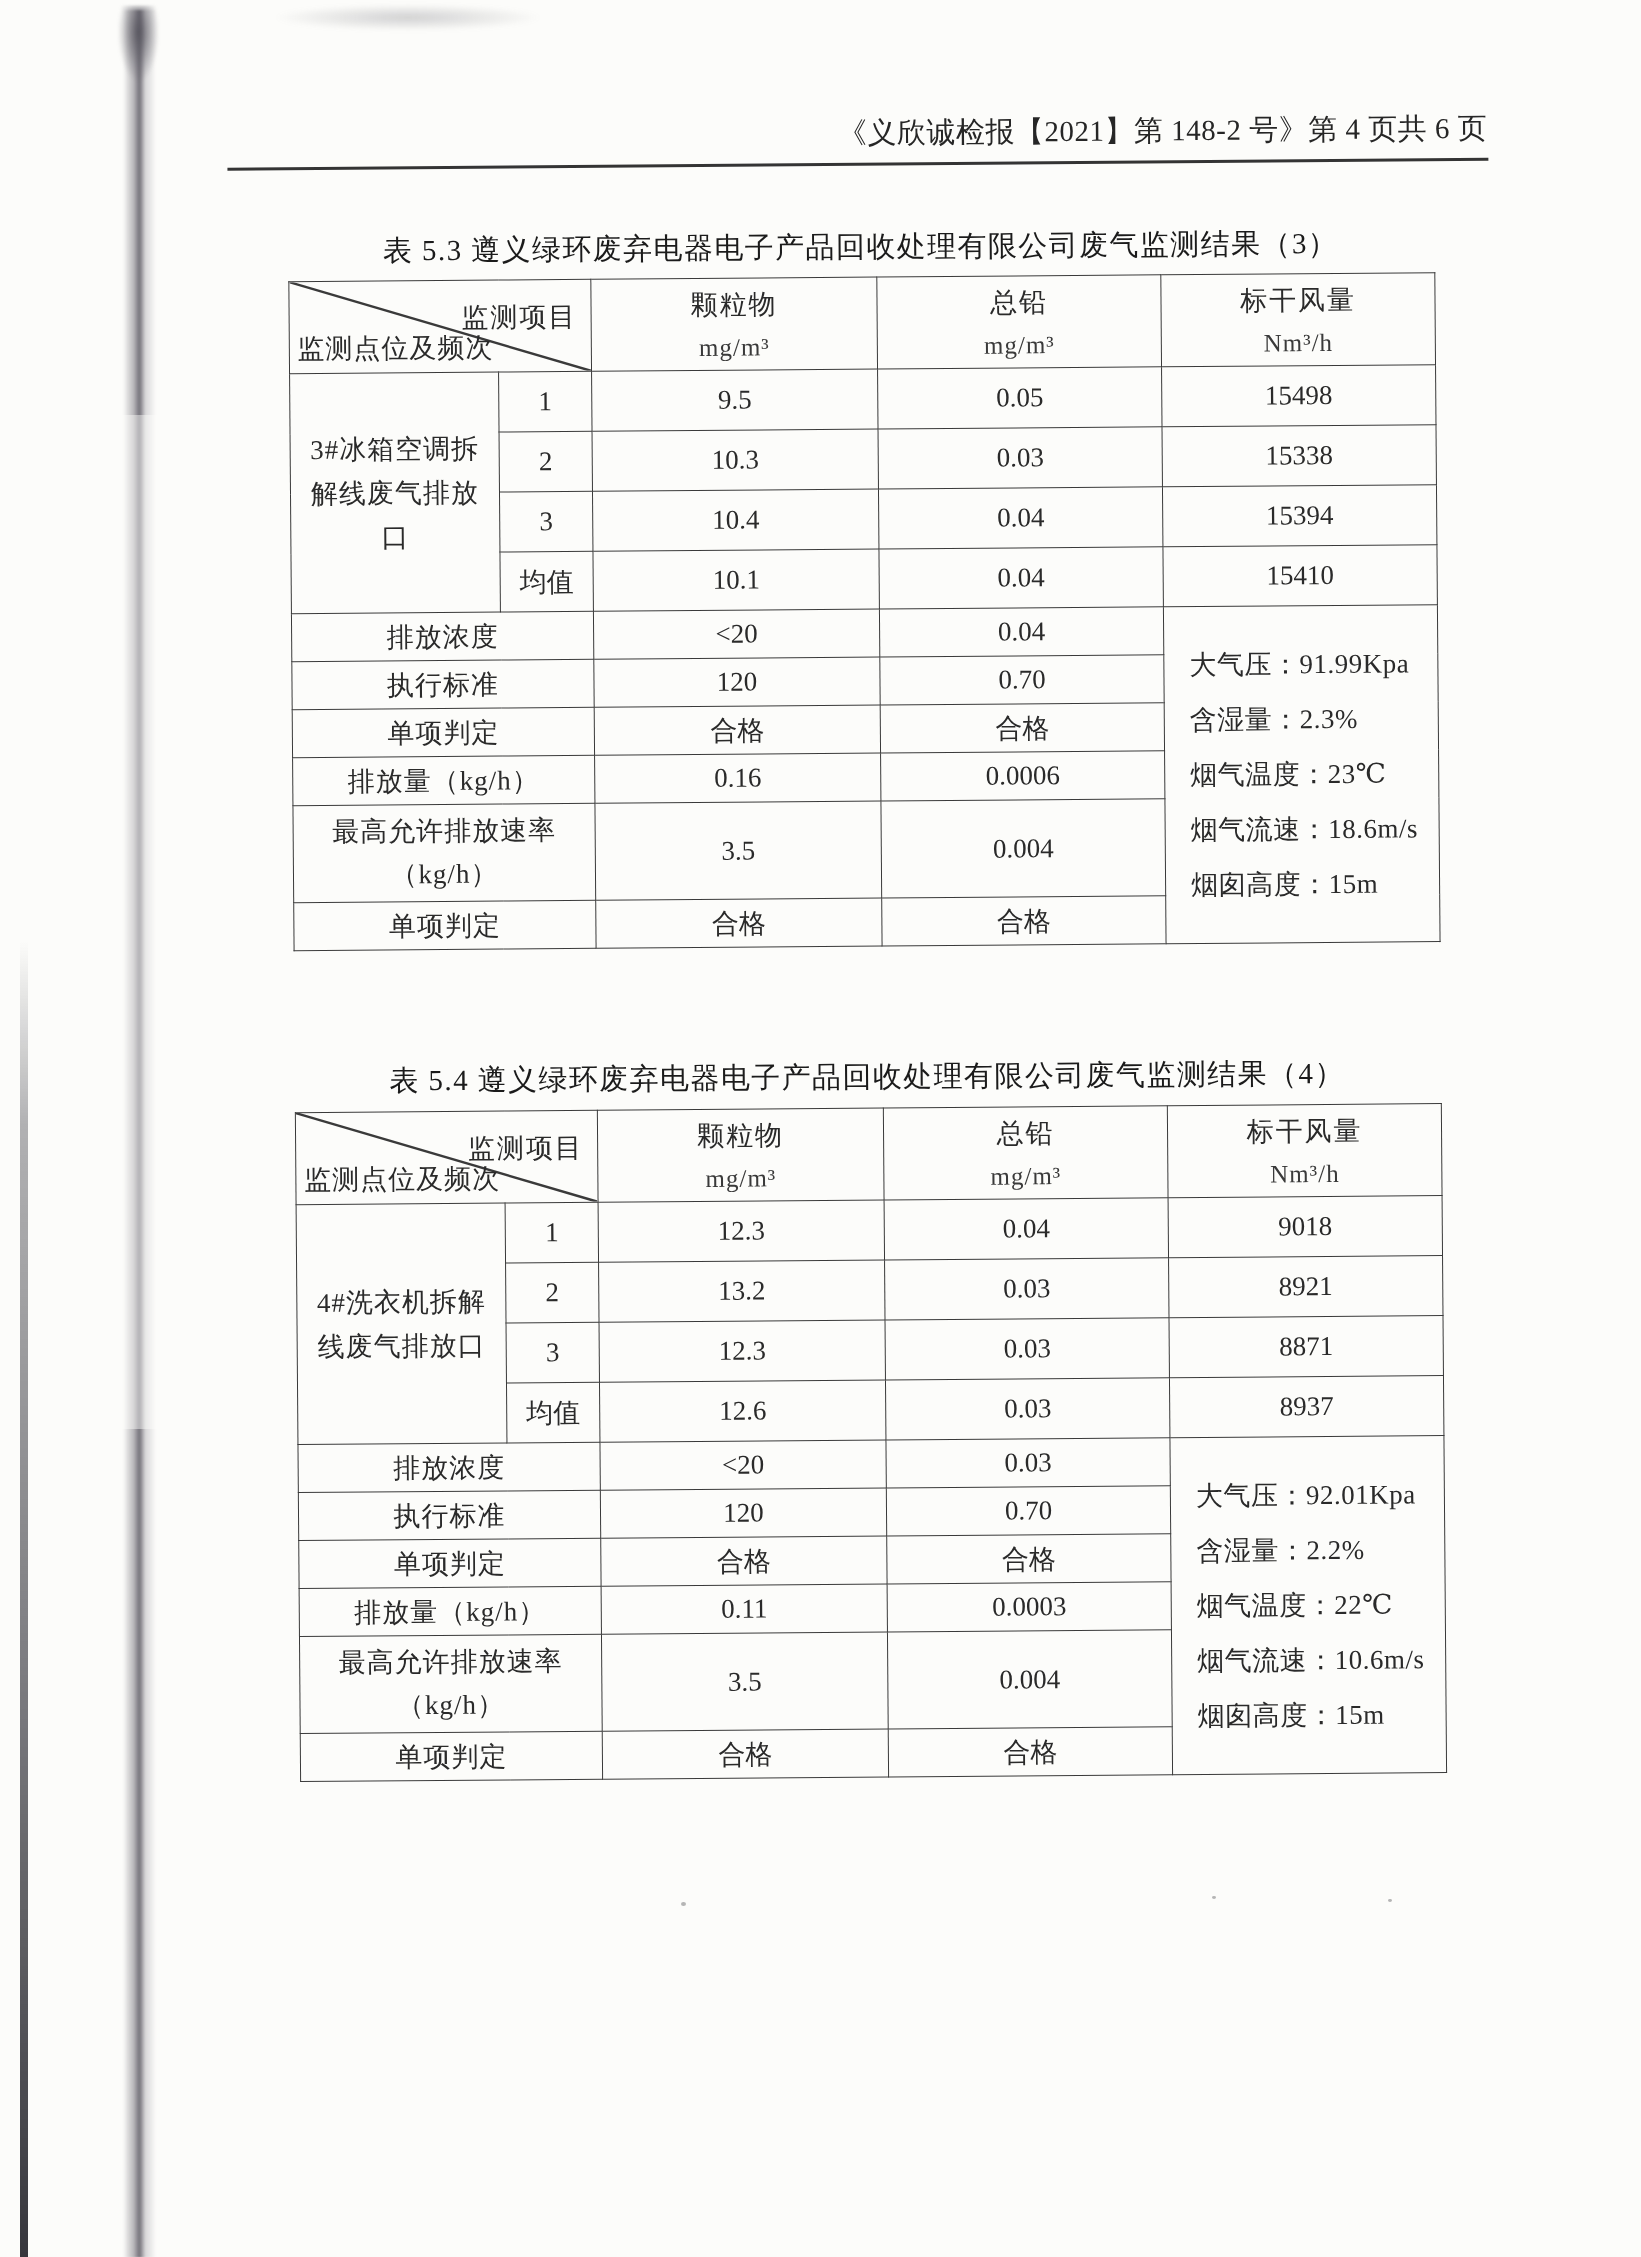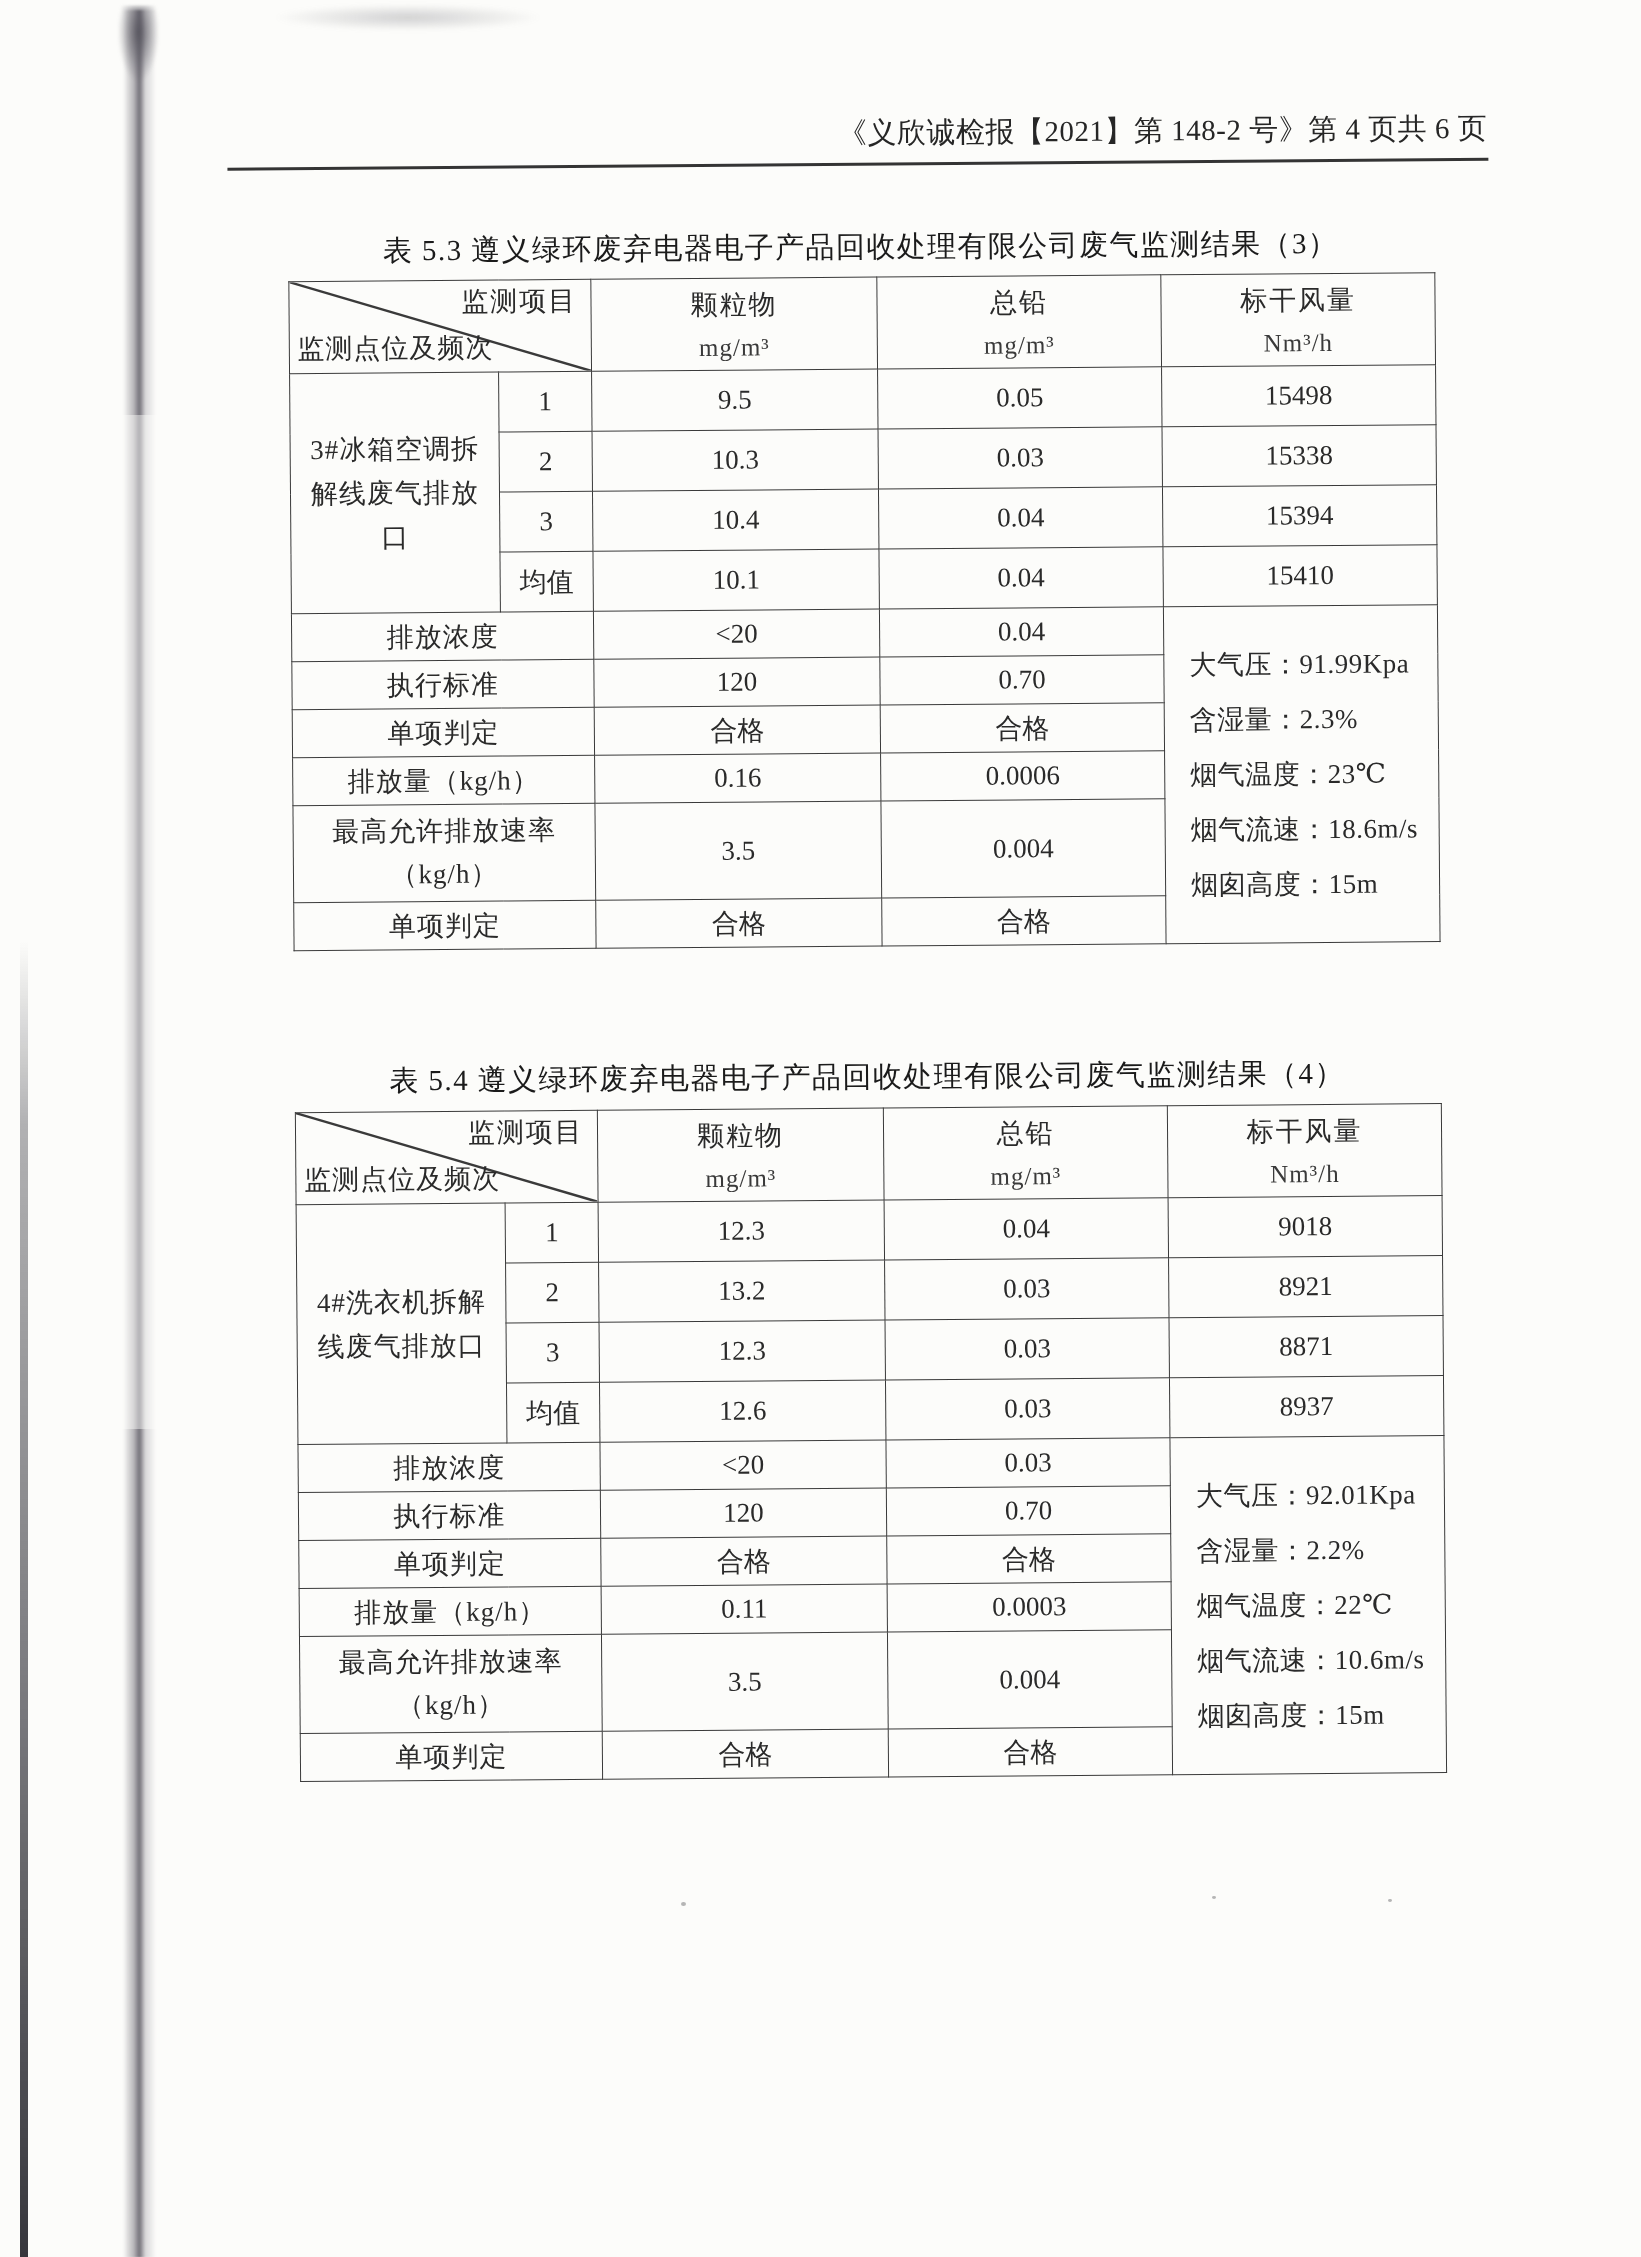--- a/index.html
+++ b/index.html
@@ -26,21 +26,21 @@
   #table-2 { top:1108px; }
   .mtable td { border:1.9px solid #3a3a3a; text-align:center; vertical-align:middle;
     font-size:27px; color:#2a2a2a; padding:0; overflow:hidden; }
 
   .col-head .cname { letter-spacing:1.9px; }
   .col-head .unit { font-size:25px; margin-top:11.6px; color:#3a3a3a; letter-spacing:1px; }
 
   td.corner { position:relative; }
   td.corner svg { position:absolute; left:0; top:0; width:100%; height:100%; display:block; }
   td.corner line { stroke:#3a3a3a; stroke-width:2.5; }
-  .corner-tr { position:absolute; top:3px; right:13.5px; letter-spacing:1.9px; }
+  .corner-tr { position:absolute; top:19px; right:13.5px; letter-spacing:1.9px; }
   .corner-bl { position:absolute; bottom:5.8px; left:7.7px; letter-spacing:1px; white-space:nowrap; }
 
   td.station { line-height:44px; padding:0 12.6px; letter-spacing:1px; }
   td.sum-label { letter-spacing:1px; }
   td.num { font-size:27px; }
   td.met { text-align:left; padding-left:25px; line-height:55px; letter-spacing:0.5px; }
   .tall-label div { line-height:43px; letter-spacing:1px; }
 
   
   .band { position:absolute; left:123px; top:9.7px; width:33px; height:2248px;

